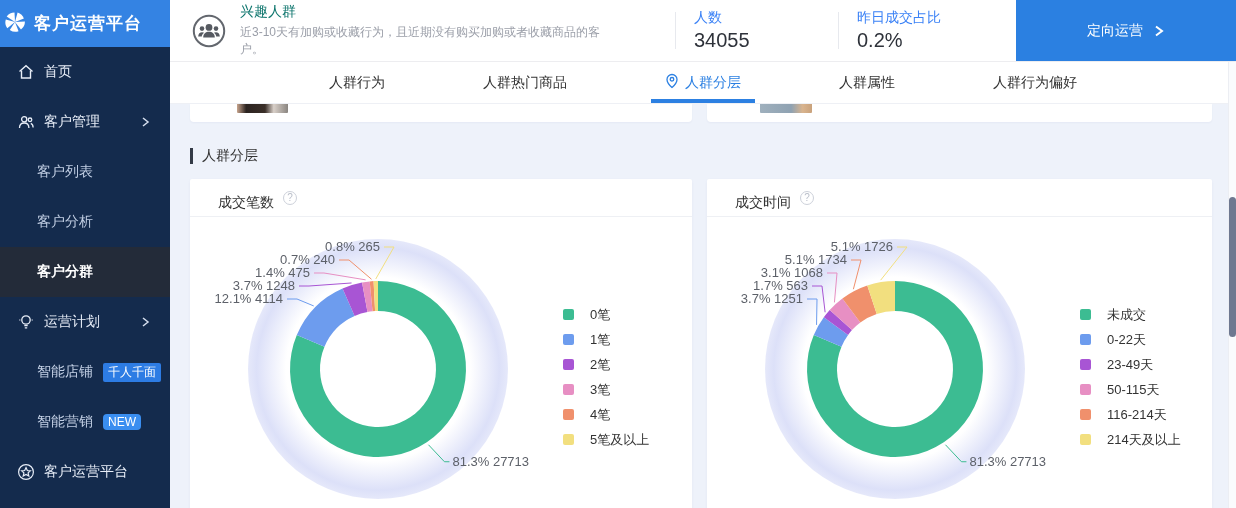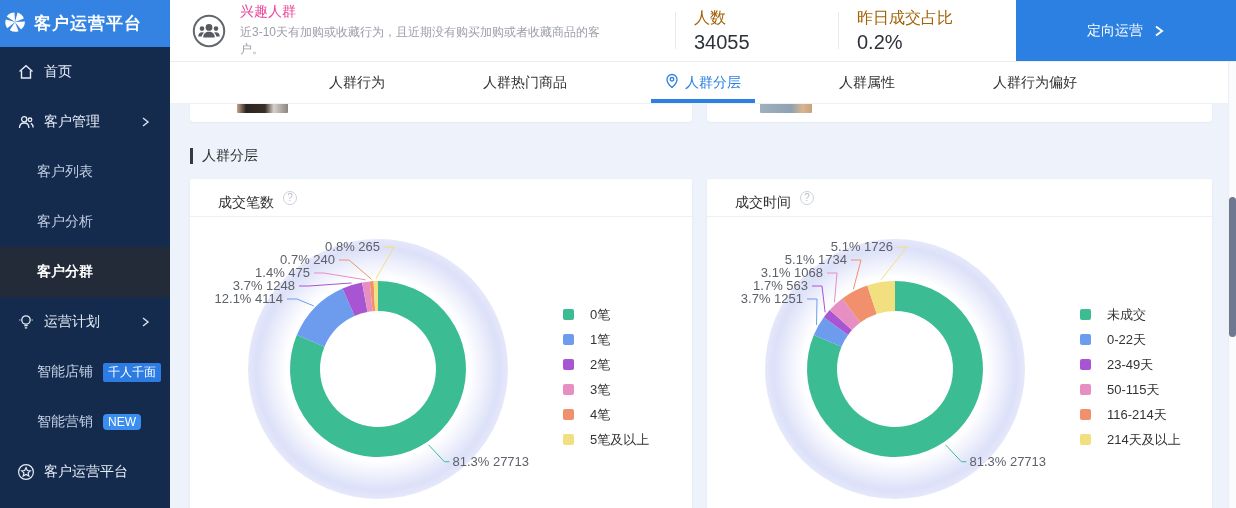--- a/index.html
+++ b/index.html
@@ -16,24 +16,24 @@
   .nav-item.active { background:#232b39; color:#ffffff; font-weight:bold; }
   .nav-chevron { position:absolute; right:18px; top:17px; }
   .badge { margin-left:10px; font-size:12px; color:#fff; padding:1px 5px; border-radius:2px; background:#2d7ce4; white-space:nowrap; }
   .badge.new { border-radius:4px; background:#3a8ef0; }
 
   
   .main { position:fixed; left:170px; top:0; width:1066px; height:508px; }
   .header { height:62px; background:#fff; display:flex; align-items:stretch; border-bottom:1px solid #ededf0; }
   .group-info { display:flex; align-items:center; padding-left:22px; width:505px; }
   .group-icon { flex:0 0 34px; height:34px; margin-right:14px; }
-  .group-title { font-size:14px; color:#ec4899; margin-bottom:3px; }
+  .group-title { font-size:14px; color:#0f766e; margin-bottom:3px; }
   .group-desc { font-size:12px; color:#9a9ea8; line-height:17px; width:382px; }
   .stat { display:flex; flex-direction:column; justify-content:center; padding:0 0 0 18px; border-left:1px solid #e7e9ee; width:163px; margin:12px 0; }
-  .stat-label { font-size:16px; color:#a16207; margin-bottom:2px; }
+  .stat-label { font-size:14px; color:#3b82f6; margin-bottom:2px; }
   .stat-value { font-size:20px; color:#2e323a; }
   .cta-button { margin-left:auto; width:220px; background:#2b80e1; color:#fff; font-size:14px;
                 display:flex; align-items:center; justify-content:center; gap:10px; cursor:pointer; }
 
   
   .tabbar { height:42px; background:#fff; display:flex; justify-content:center; align-items:stretch; gap:70px; border-bottom:1px solid #eef0f5; }
   .tab { display:flex; align-items:center; gap:6px; font-size:14px; color:#333; cursor:pointer;
          border-bottom:4px solid transparent; padding:4px 14px 0 14px; }
   .tab.active { color:#2c80e2; border-bottom-color:#2c80e2; }
 

